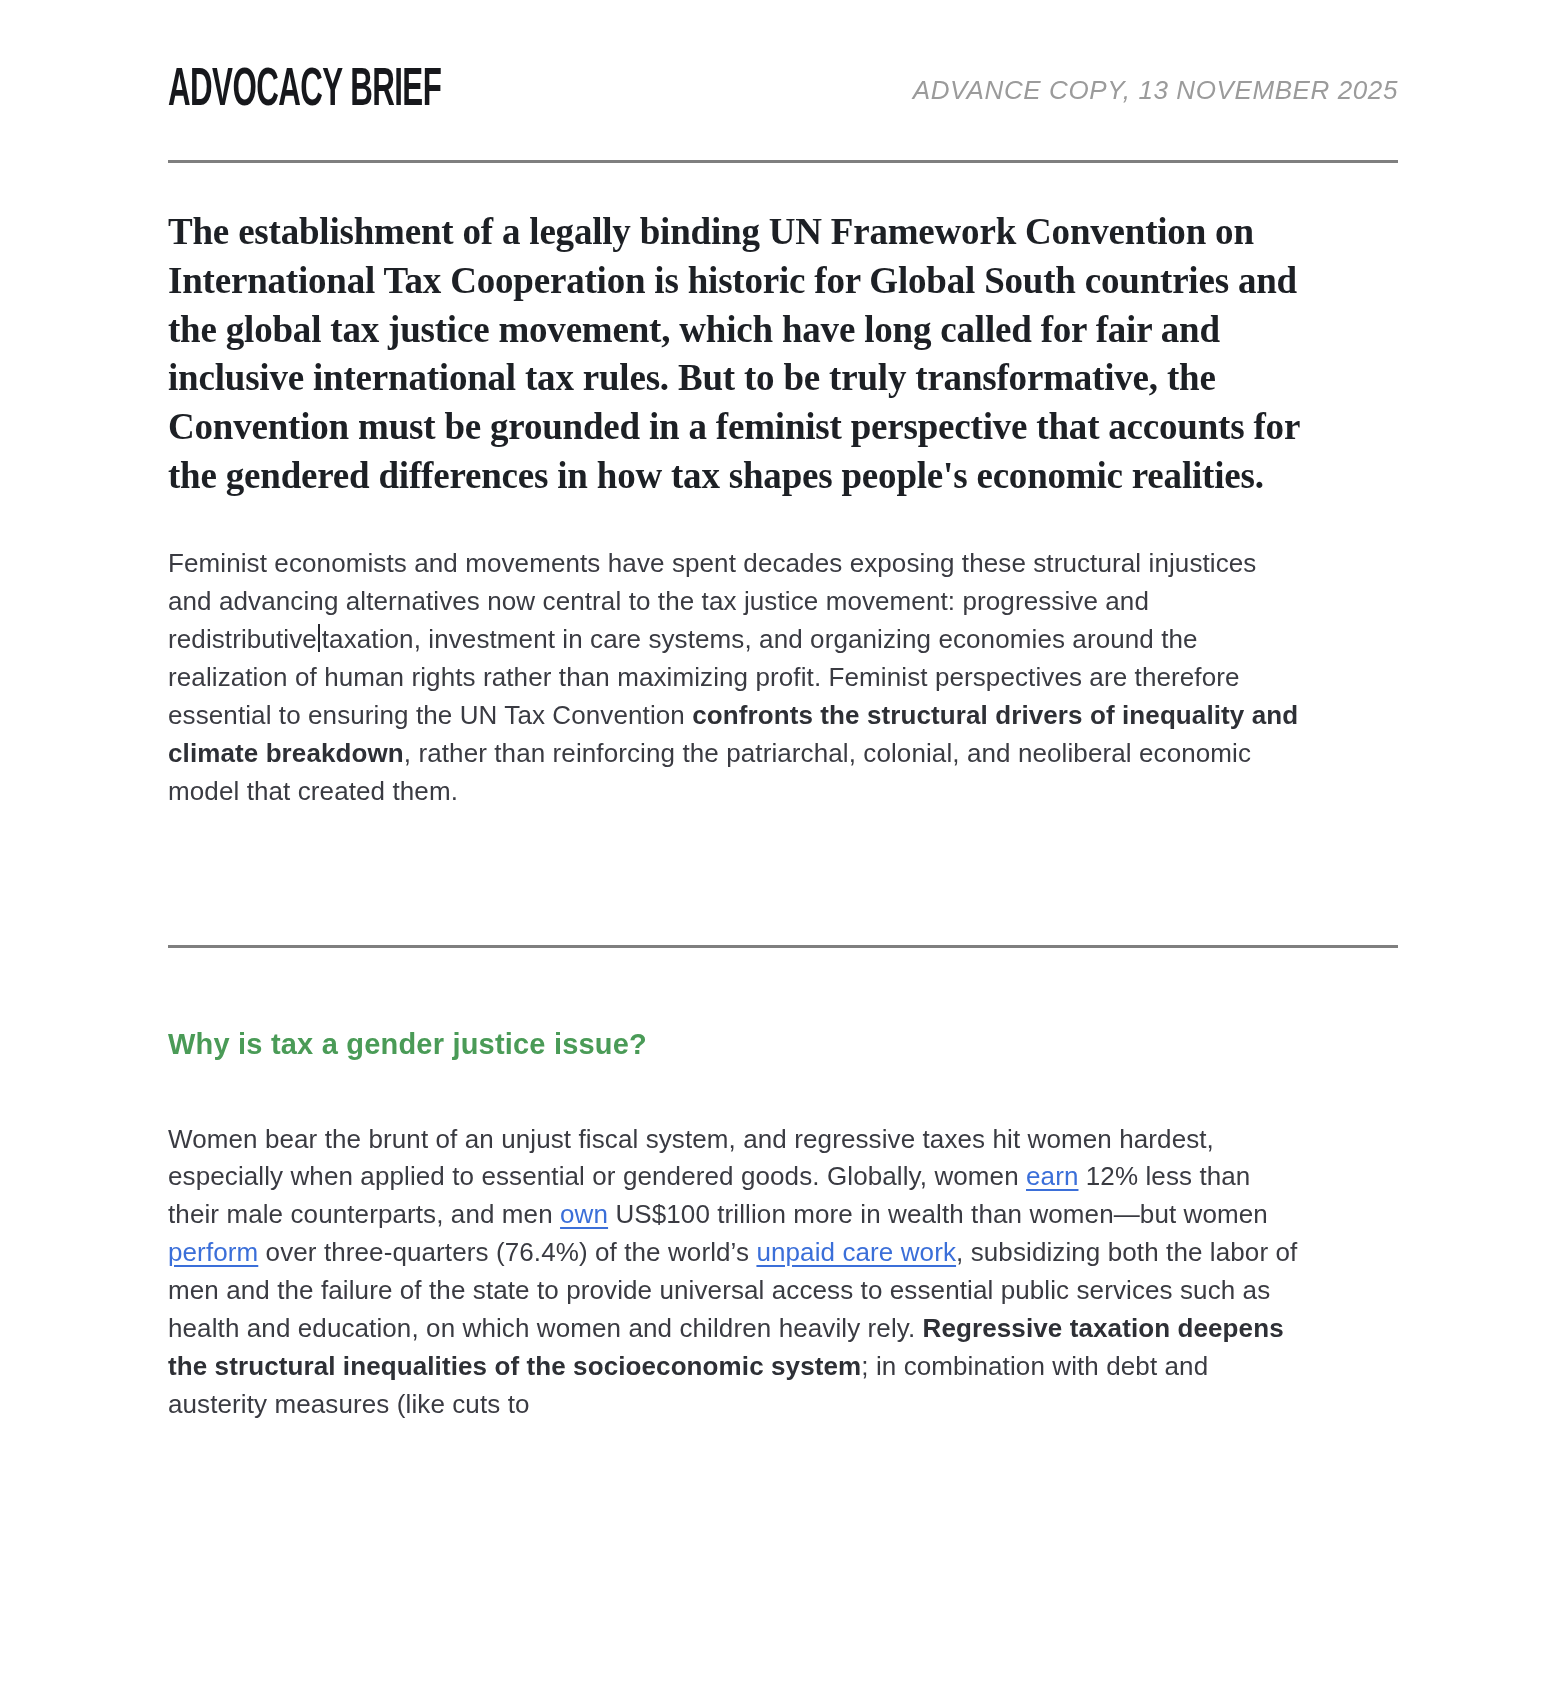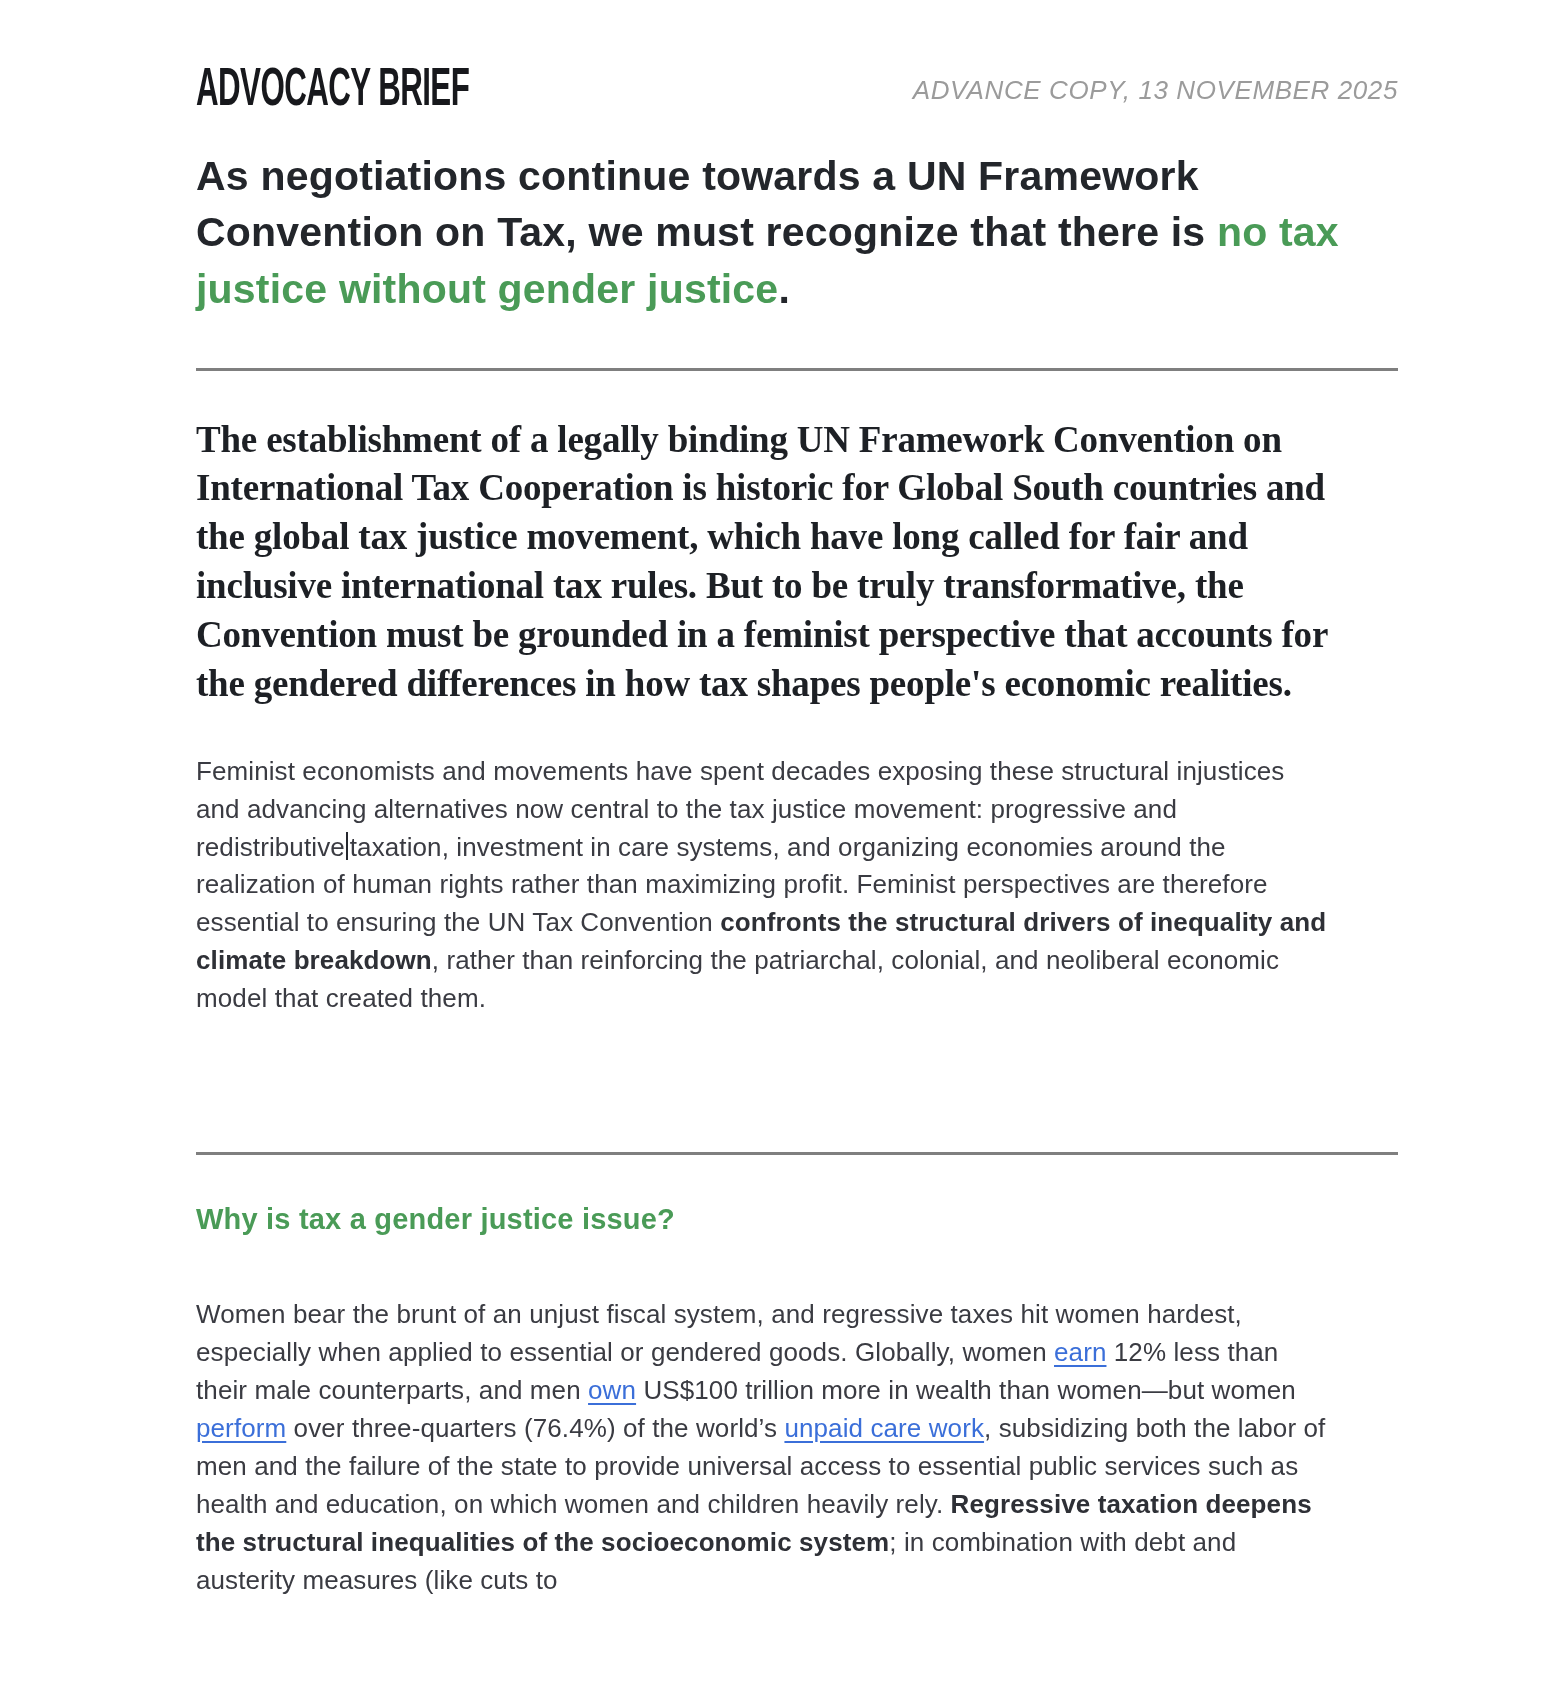--- a/index.html
+++ b/index.html
@@ -13,21 +13,20 @@
   }
   * { margin: 0; padding: 0; box-sizing: border-box; }
   html, body { background: #ffffff; }
   .page {
     position: relative;
     width: 1566px;
     height: 1698px;
     background: #ffffff;
     overflow: hidden;
     font-family: "Liberation Sans", sans-serif;
-    padding-left: 28px;
   }
   .content {
     padding: 64px 168px 0 168px;
   }
   
   .header-row {
     display: flex;
     justify-content: space-between;
     align-items: flex-end;
   }
@@ -106,40 +105,39 @@
   .seg-caret {
     display: inline-block;
     width: 2px;
     height: 1.1em;
     background: #26282e;
     vertical-align: -0.18em;
     margin: 0 2px 0 1px;
   }
   
   .section-heading {
-    margin-top: 48px;
+    margin-top: 80px;
     font-family: "Liberation Sans", sans-serif;
     font-weight: 700;
     font-size: 29px;
     letter-spacing: 0.2px;
     color: var(--accent-green);
   }
 </style>
 </head>
 <body>
 
 <div class="page">
   <div class="content">
 
     <div class="header-row">
       <div class="brand">ADVOCACY BRIEF</div>
       <div class="date-line">ADVANCE COPY, 13 NOVEMBER 2025</div>
     </div>
 
-    <h1 class="headline"><span class="seg-dark">As negotiations continue towards a UN Framework Convention on Tax, we must recognize that there is </span><span class="seg-green">no tax justice without gender justice</span><span class="seg-dark">.</span></h1>
 
     <hr class="rule rule-1">
 
     <p class="lede">The establishment of a legally binding UN Framework Convention on International Tax Cooperation is historic for Global South countries and the global tax justice movement, which have long called for fair and inclusive international tax rules. But to be truly transformative, the Convention must be grounded in a feminist perspective that accounts for the gendered differences in how tax shapes people's economic realities.</p>
 
     <p class="body-para body-para-1"><span class="seg-plain">Feminist economists and movements have spent decades exposing these structural injustices and advancing alternatives now central to the tax justice movement: progressive and redistributive</span><span class="seg-caret"></span><span class="seg-plain">taxation, investment in care systems, and organizing economies around the realization of human rights rather than maximizing profit. Feminist perspectives are therefore essential to ensuring the UN Tax Convention </span><span class="seg-bold">confronts the structural drivers of inequality and climate breakdown</span><span class="seg-plain">, rather than reinforcing the patriarchal, colonial, and neoliberal economic model that created them.</span></p>
 
     <hr class="rule rule-2">
 
     <h2 class="section-heading">Why is tax a gender justice issue?</h2>

